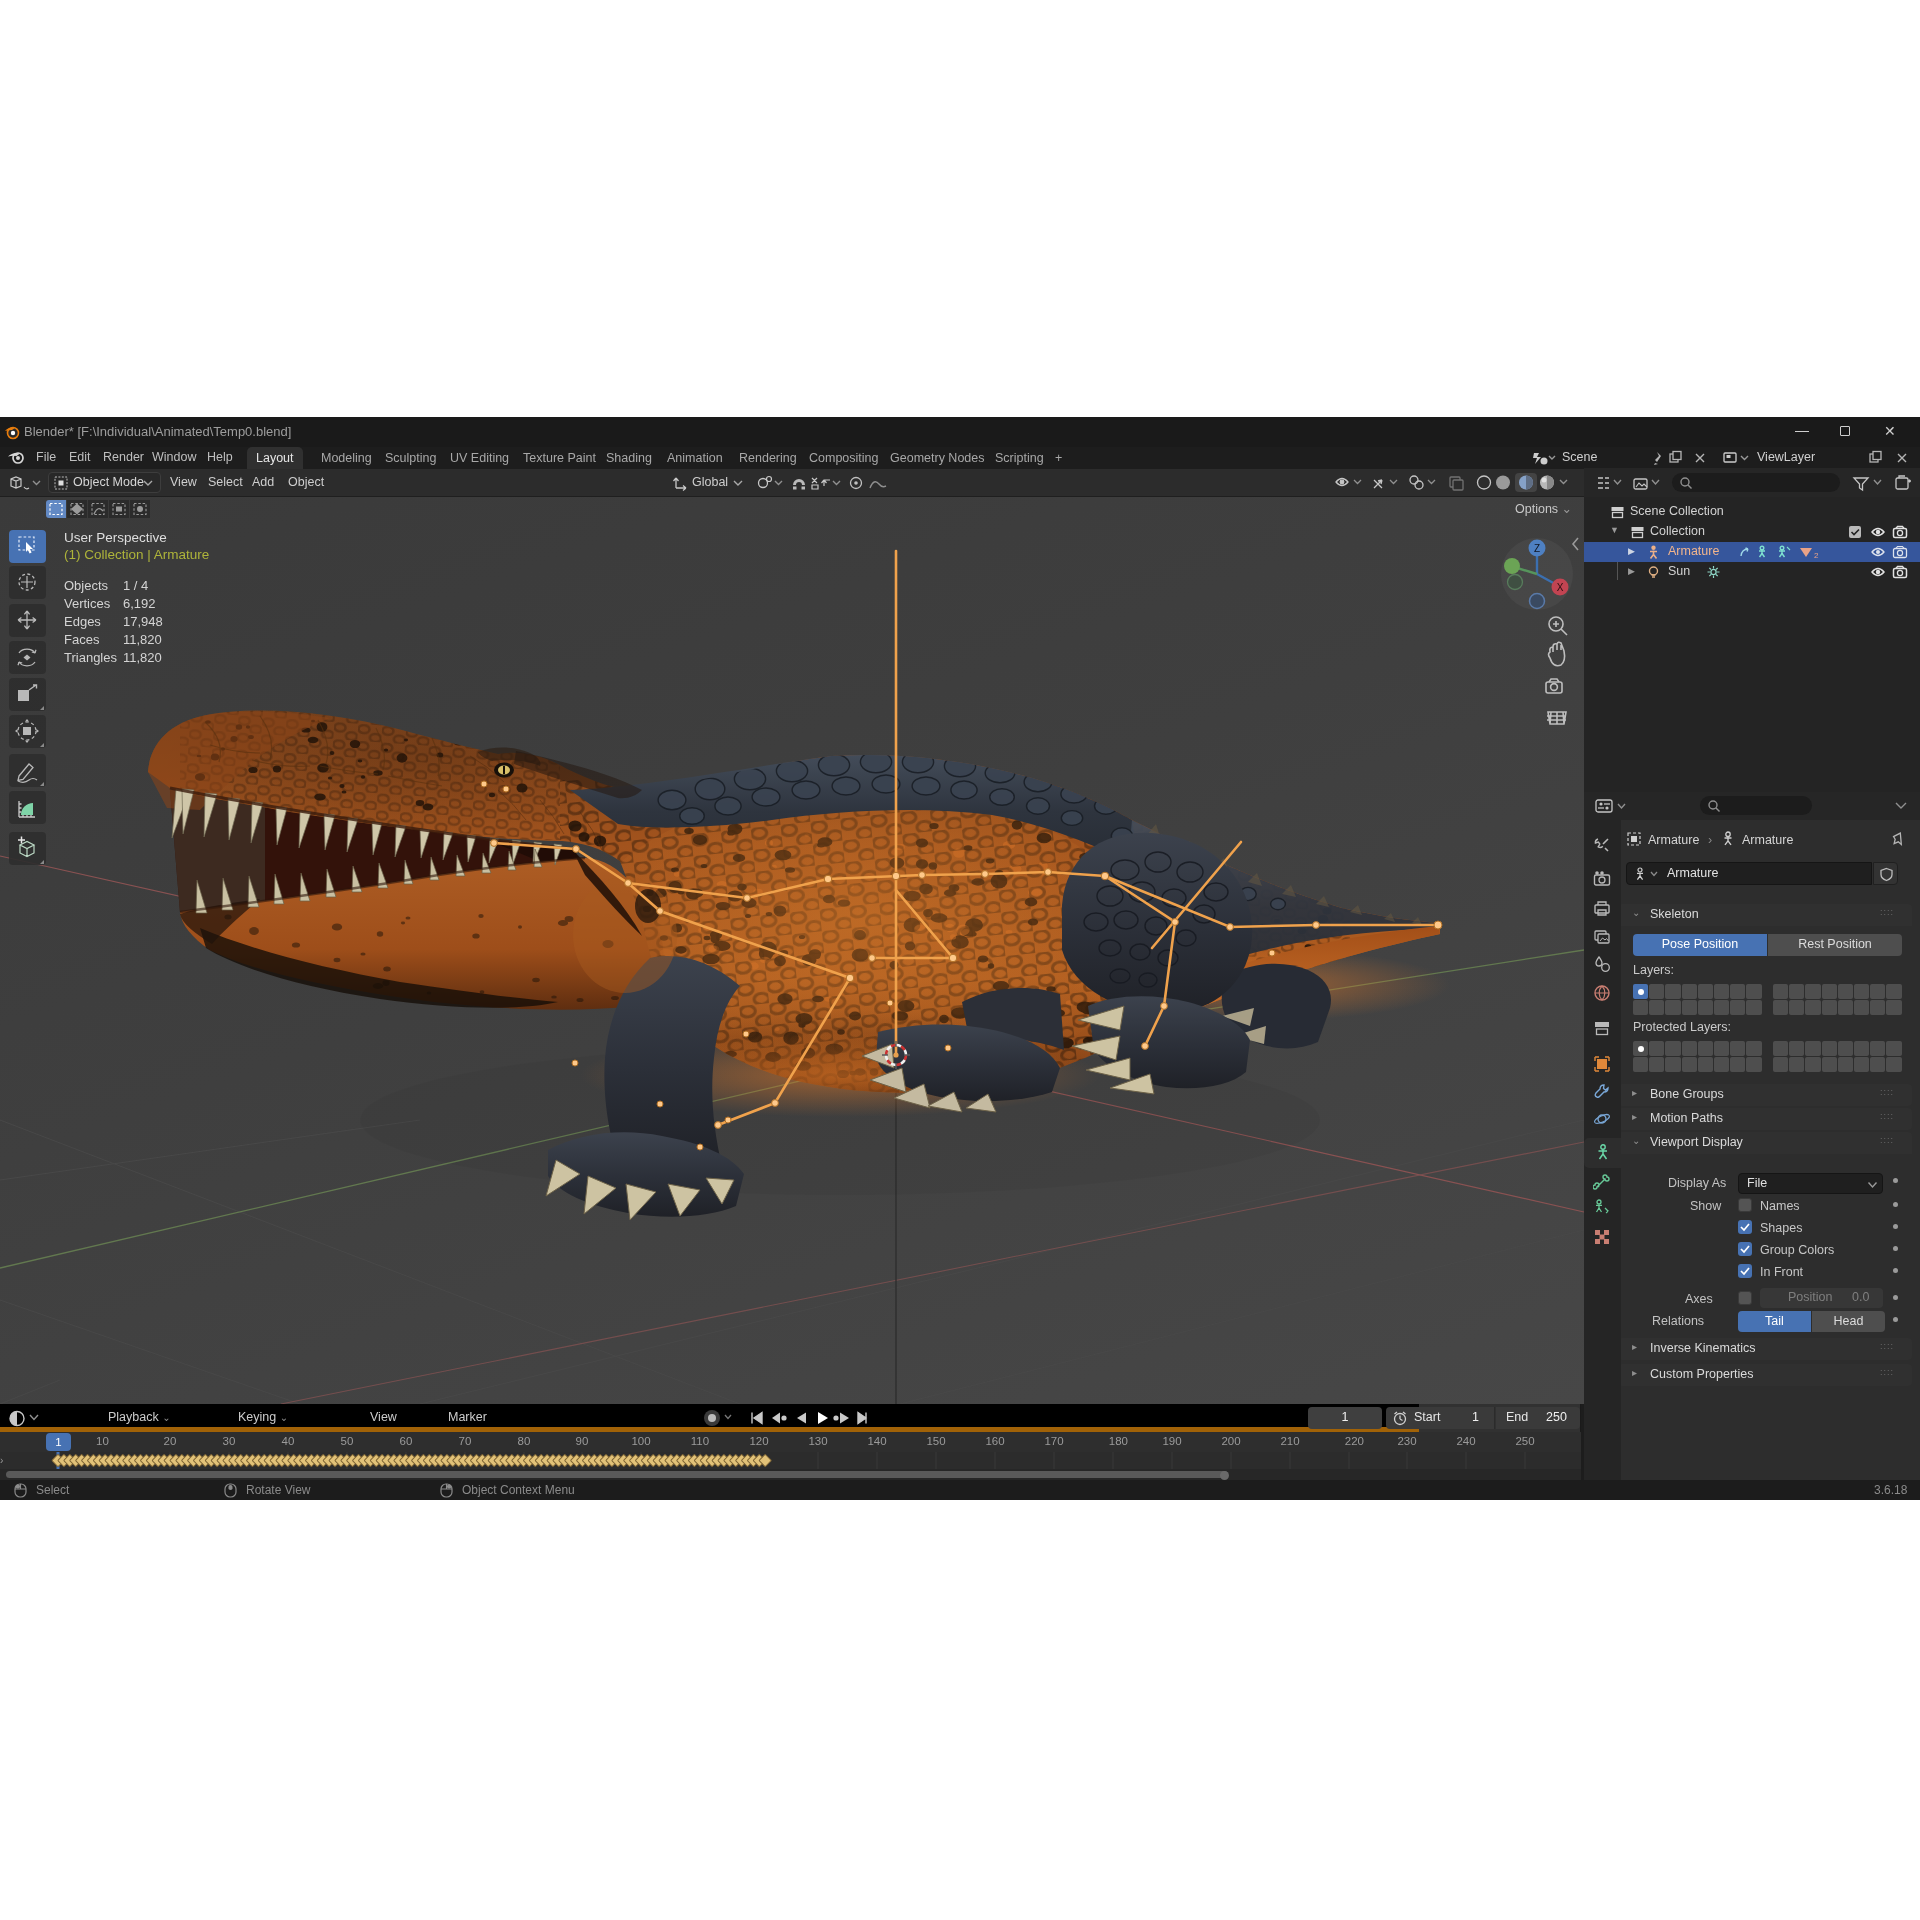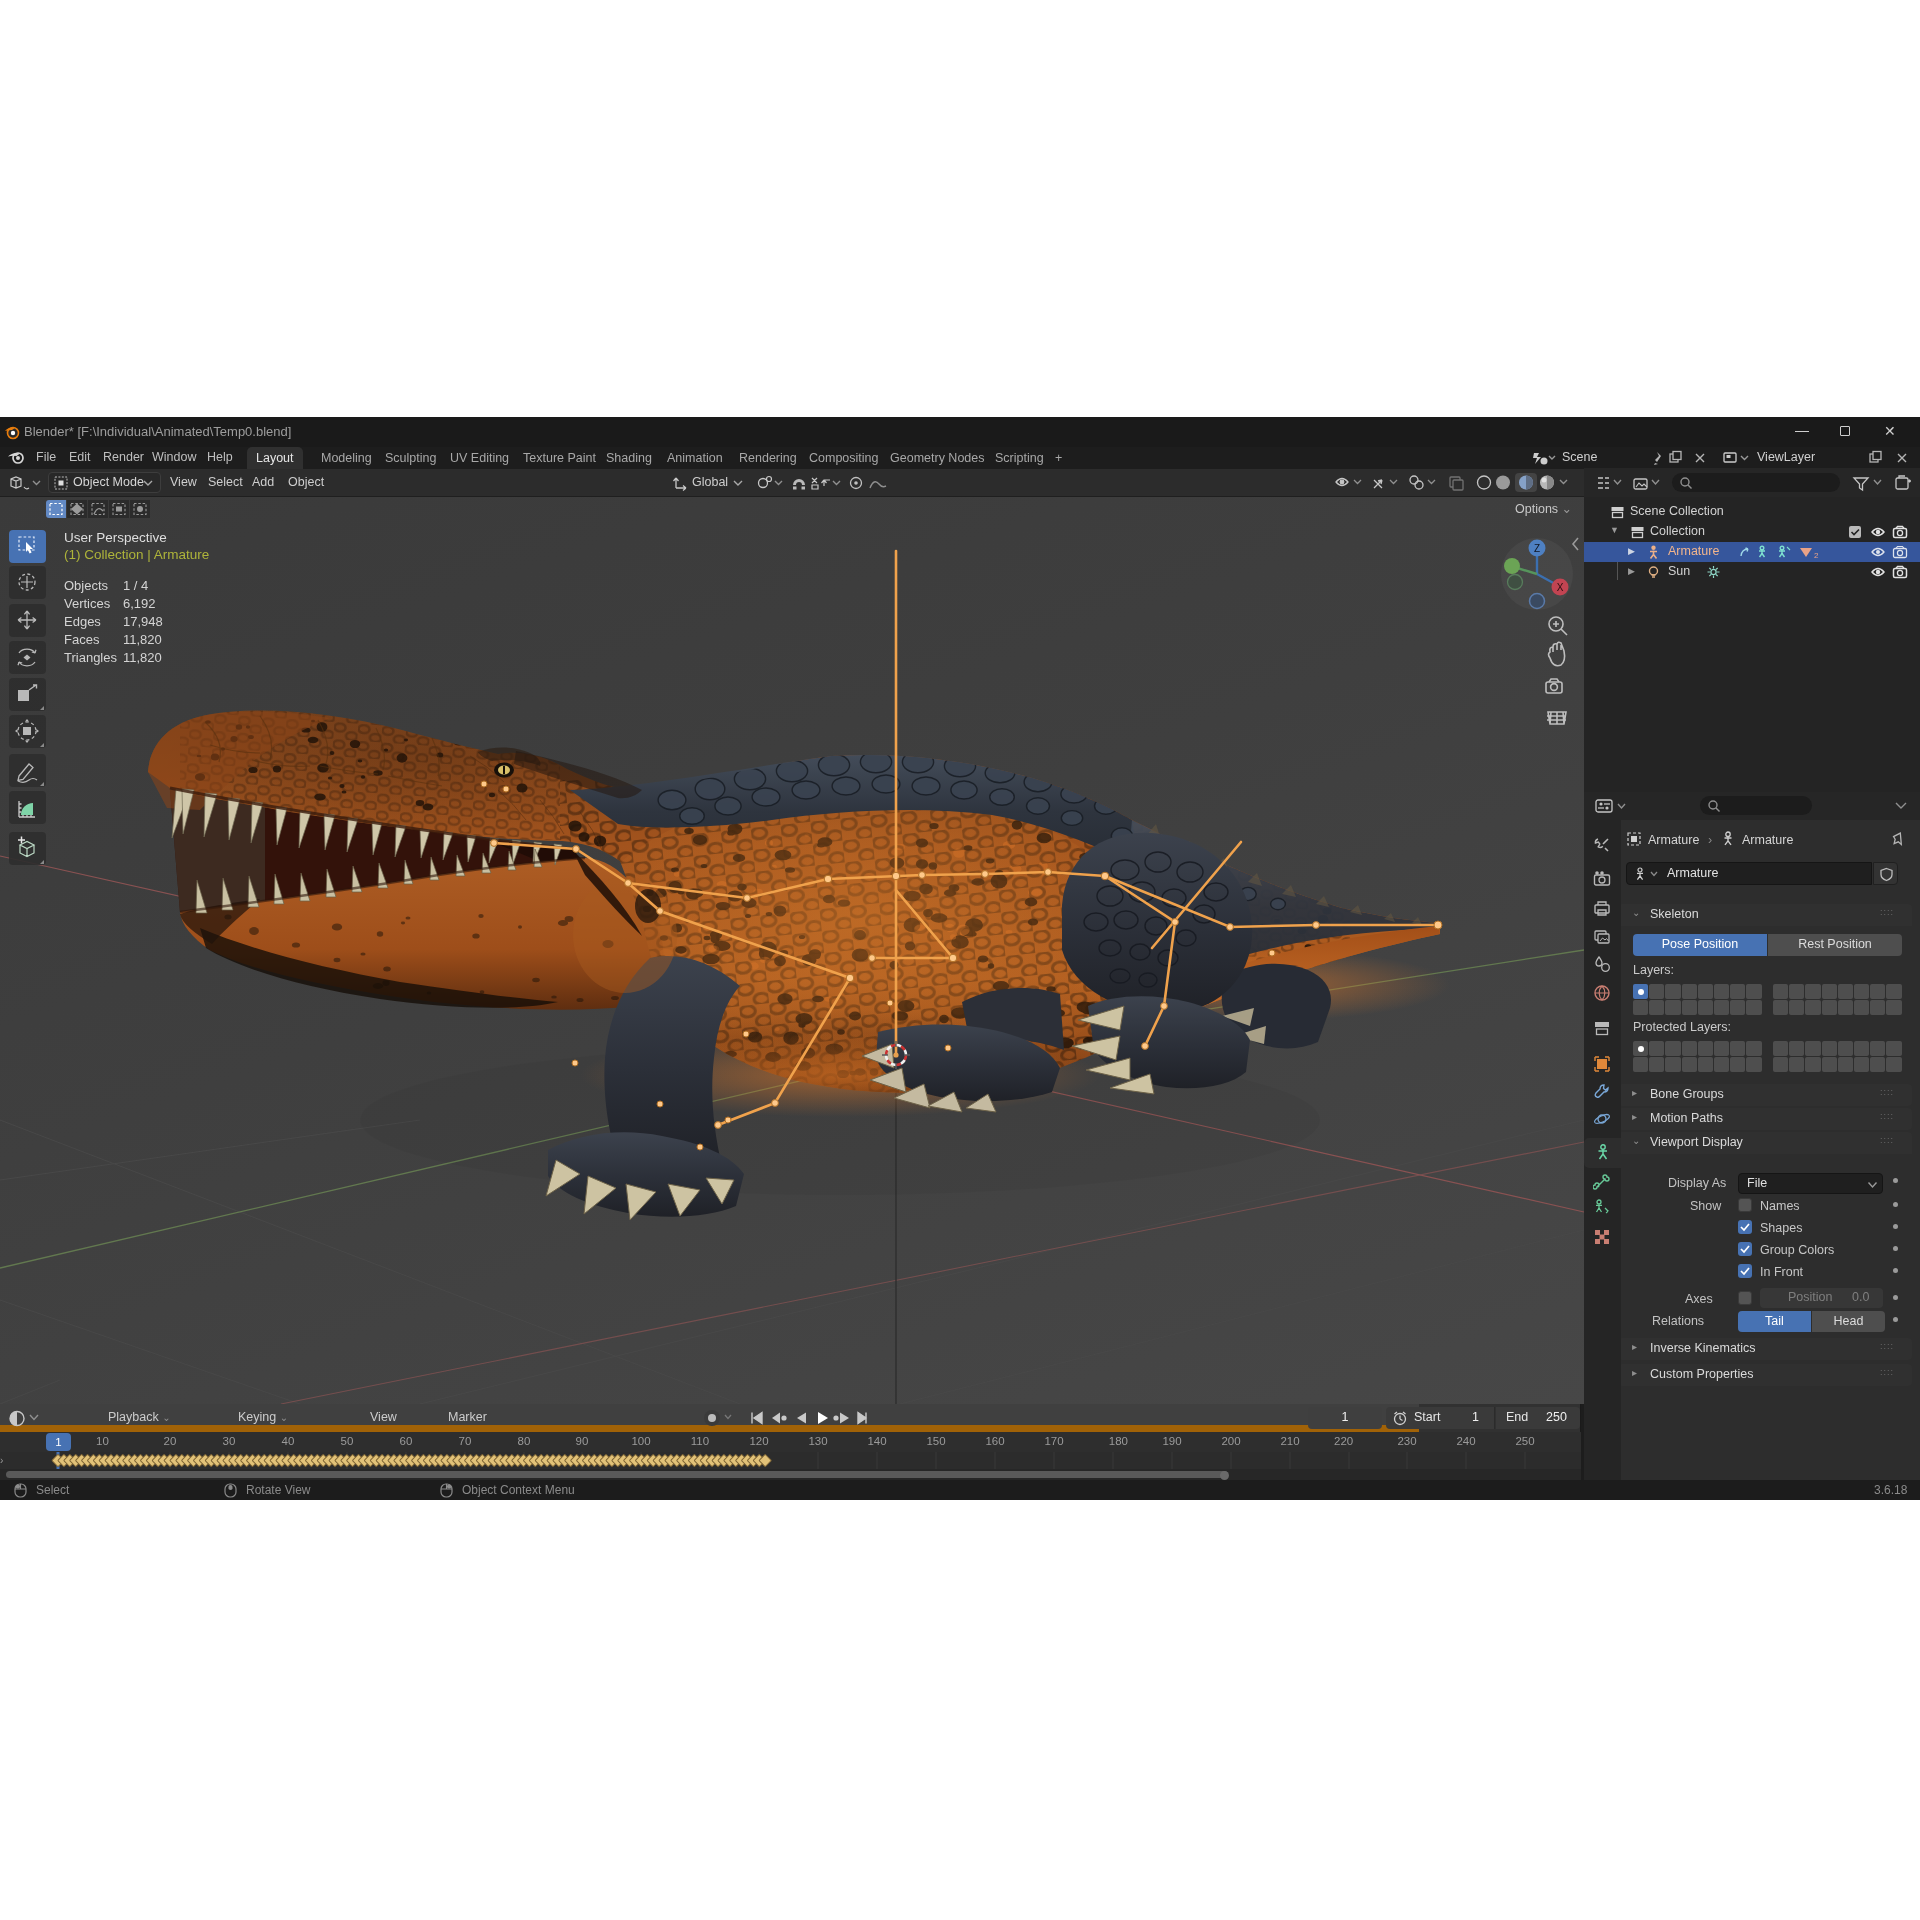--- a/index.html
+++ b/index.html
@@ -21,21 +21,21 @@
 .tbtn.active { background:#4772b3; }
 
 #outliner { position:absolute; left:1584px; top:468px; width:336px; height:324px; background:#242424; }
 #outlhead { position:absolute; left:1584px; top:468px; width:336px; height:29px; background:#262626; }
 
 #props { position:absolute; left:1584px; top:792px; width:336px; height:688px; background:#2d2d2d; }
 #propstrip { position:absolute; left:1584px; top:820px; width:37px; height:660px; background:#252525; }
 #propshead { position:absolute; left:1584px; top:792px; width:336px; height:28px; background:#262626; }
 
 #timeline { position:absolute; left:0; top:1404px; width:1581px; height:76px; background:#313131; border-right:1px solid #1a1a1a; }
-#tlhead { position:absolute; left:0; top:1404px; width:1419px; height:28px; background:#404040; color:#cccccc; font-size:12.5px; border-bottom:7px solid #a16207; }
+#tlhead { position:absolute; left:0; top:1404px; width:1419px; height:28px; background:#000000; color:#cccccc; font-size:12.5px; border-bottom:5px solid #a16207; }
 #tlruler { position:absolute; left:0; top:1432px; width:1581px; height:20px; background:#2e2e2e; color:#9b9b9b; font-size:11.5px; }
 #tltrack { position:absolute; left:0; top:1452px; width:1581px; height:17px; background:#2c2c2c; }
 #tlbottom { position:absolute; left:0; top:1469px; width:1581px; height:11px; background:#272727; }
 
 #statusbar { position:absolute; left:0; top:1480px; width:1920px; height:20px; background:#1c1c1c; color:#8b8b8b; font-size:12px; }
 </style>
 </head>
 <body>
 <div id="win"></div>
 <div id="titlebar">
@@ -1284,21 +1284,21 @@
 <div class="abs" style="left:744px;top:3px;width:30px;text-align:center">120</div>
 <div class="abs" style="left:803px;top:3px;width:30px;text-align:center">130</div>
 <div class="abs" style="left:862px;top:3px;width:30px;text-align:center">140</div>
 <div class="abs" style="left:921px;top:3px;width:30px;text-align:center">150</div>
 <div class="abs" style="left:980px;top:3px;width:30px;text-align:center">160</div>
 <div class="abs" style="left:1039px;top:3px;width:30px;text-align:center">170</div>
 <div class="abs" style="left:1098px;top:3px;width:30px;text-align:right">180</div>
 <div class="abs" style="left:1157px;top:3px;width:30px;text-align:center">190</div>
 <div class="abs" style="left:1216px;top:3px;width:30px;text-align:center">200</div>
 <div class="abs" style="left:1275px;top:3px;width:30px;text-align:center">210</div>
-<div class="abs" style="left:1334px;top:3px;width:30px;text-align:left">220</div>
+<div class="abs" style="left:1334px;top:3px;width:30px;text-align:right">220</div>
 <div class="abs" style="left:1392px;top:3px;width:30px;text-align:center">230</div>
 <div class="abs" style="left:1451px;top:3px;width:30px;text-align:center">240</div>
 <div class="abs" style="left:1510px;top:3px;width:30px;text-align:center">250</div>
   </div>
 <div id="tltrack">
   <svg class="abs" style="left:0;top:0" width="1581" height="17">
       <rect x="56.5" y="0" width="3" height="17" fill="#4772b3"></rect>
       <line x1="111" y1="0" x2="111" y2="17" stroke="#383838" stroke-width="1"></line>
 <line x1="170" y1="0" x2="170" y2="17" stroke="#383838" stroke-width="1"></line>
 <line x1="229" y1="0" x2="229" y2="17" stroke="#383838" stroke-width="1"></line>

